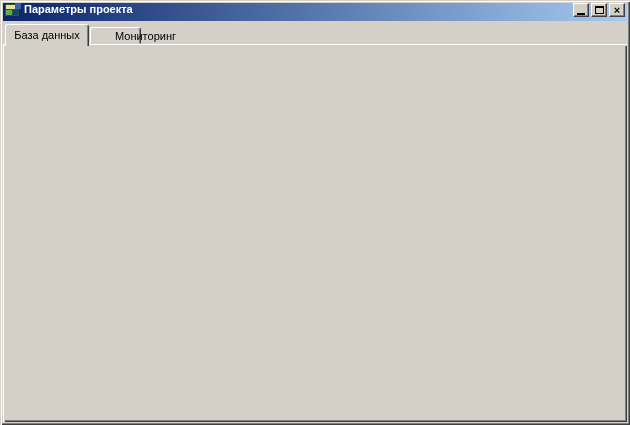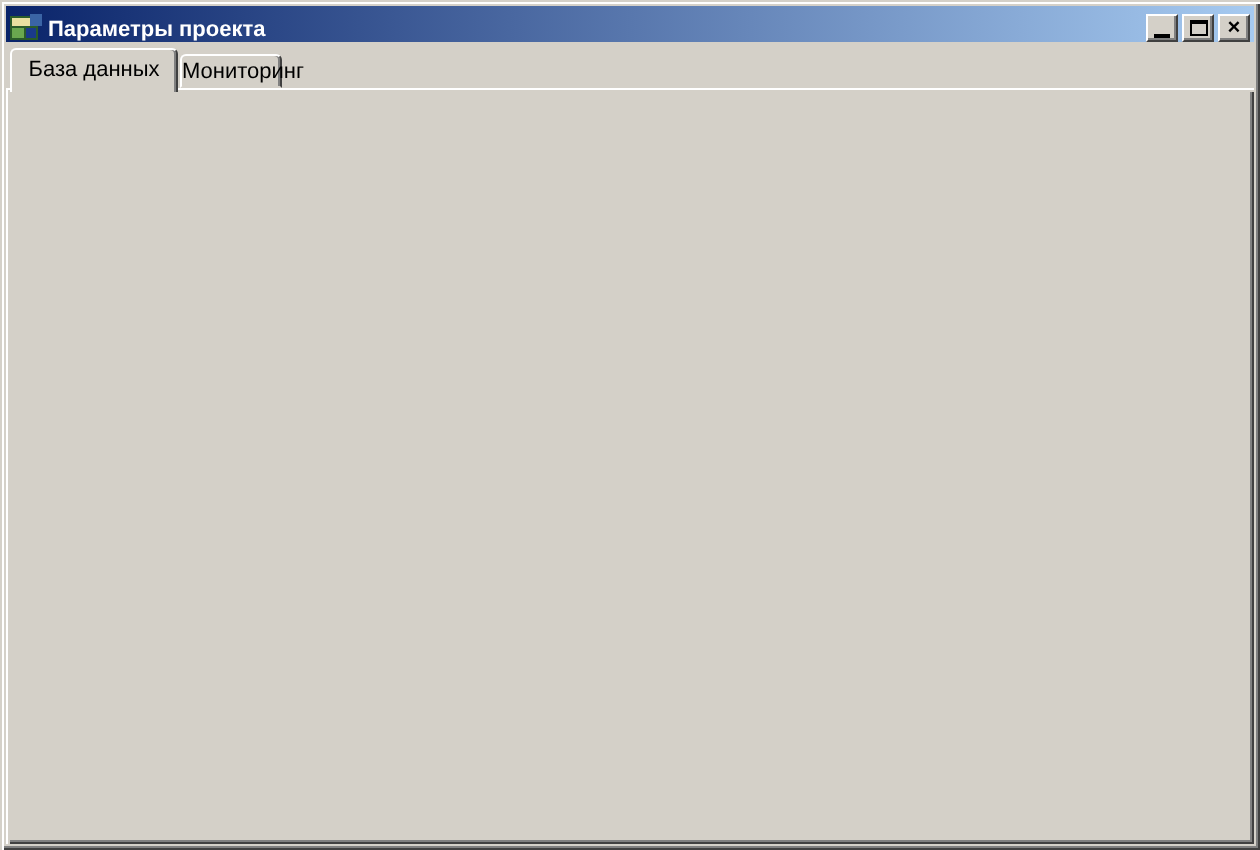--- a/index.html
+++ b/index.html
@@ -5,21 +5,21 @@
   * { box-sizing: border-box; margin: 0; padding: 0; }
   html,body { width:630px; height:425px; }
   body { font-family: "Liberation Sans", sans-serif; font-size: 11px; color:#000; background:#808080; }
 
   .window { position:relative; width:630px; height:425px; background:#d4d0c8;
     box-shadow: inset 1px 1px 0 #d4d0c8, inset 2px 2px 0 #ffffff, inset -1px -1px 0 #404040, inset -2px -2px 0 #808080; }
 
   
   .titlebar { position:absolute; left:3px; top:3px; right:3px; height:18px;
     background: linear-gradient(to right, #0a246a, #a6caf0);
-    display:flex; align-items:flex-end; padding:0 2px; }
+    display:flex; align-items:flex-start; padding:0 2px; }
   .titlebar .title { color:#fff; font-weight:bold; font-size:11px; margin-left:3px; flex:1;
     white-space:nowrap; overflow:hidden; }
   .appicon { width:16px; height:14px; display:inline-block; }
   .tb-btns { display:flex; gap:2px; }
   .tbtn { width:16px; height:14px; background:#d4d0c8;
     border:1px solid; border-color:#fff #404040 #404040 #fff;
     box-shadow: inset -1px -1px 0 #808080, inset 1px 1px 0 #d4d0c8;
     display:flex; align-items:center; justify-content:center; cursor:default; }
   .g-min { width:8px; height:2px; background:#000; margin-top:7px; }
   .g-max { width:9px; height:8px; border:1px solid #000; border-top:2px solid #000; }
@@ -108,21 +108,21 @@
       <span class="tbtn">
           <span class="g-max"></span>
         </span>
       <span class="tbtn">
           <span class="g-close">×</span>
         </span>
     </span>
   </div>
 
   <div class="tab tab-active" style="left:5px; width:84px;">База данных</div>
-  <div class="tab tab-idle" style="left:90px; width:51px;">Мониторинг</div>
+  <div class="tab tab-idle" style="left:90px; width:51px;padding-left:24px;">Мониторинг</div>
   <div class="tabpage"></div>
 
   <div class="groupbox" style="left:8px; top:49px; width:614px; height:31px;">
     <span class="legend">Авторизация</span>
     <span class="radio" style="left:6px; top:8px;">
       <span class="radio-c"></span>
       <span>Windows</span>
     </span>
     <span class="radio" style="left:310px; top:8px;">
       <span class="radio-c sel"></span>

